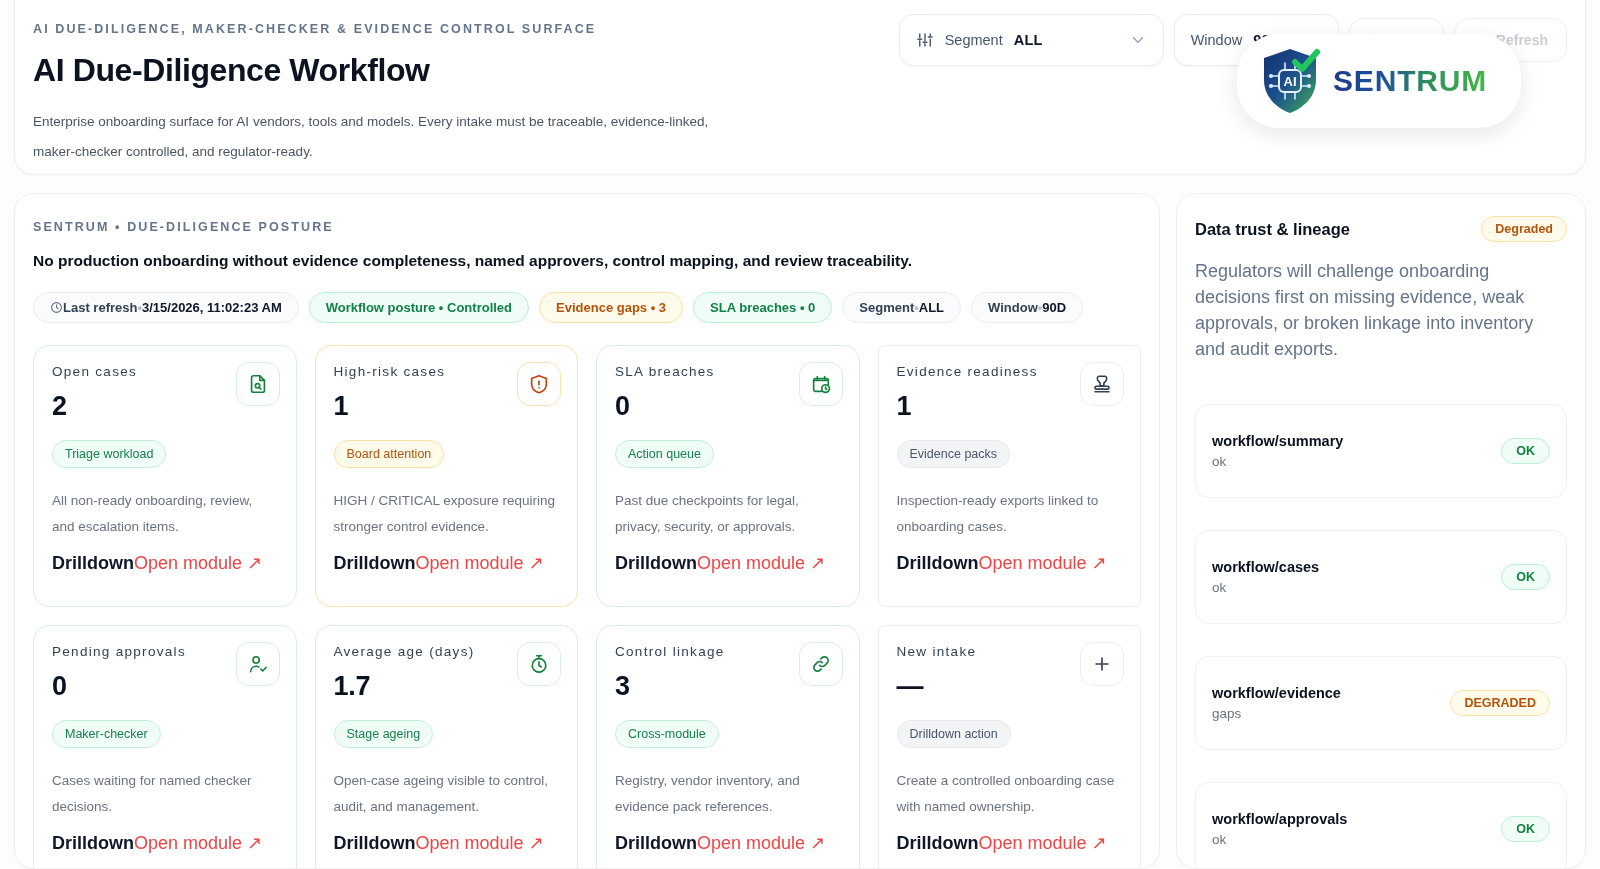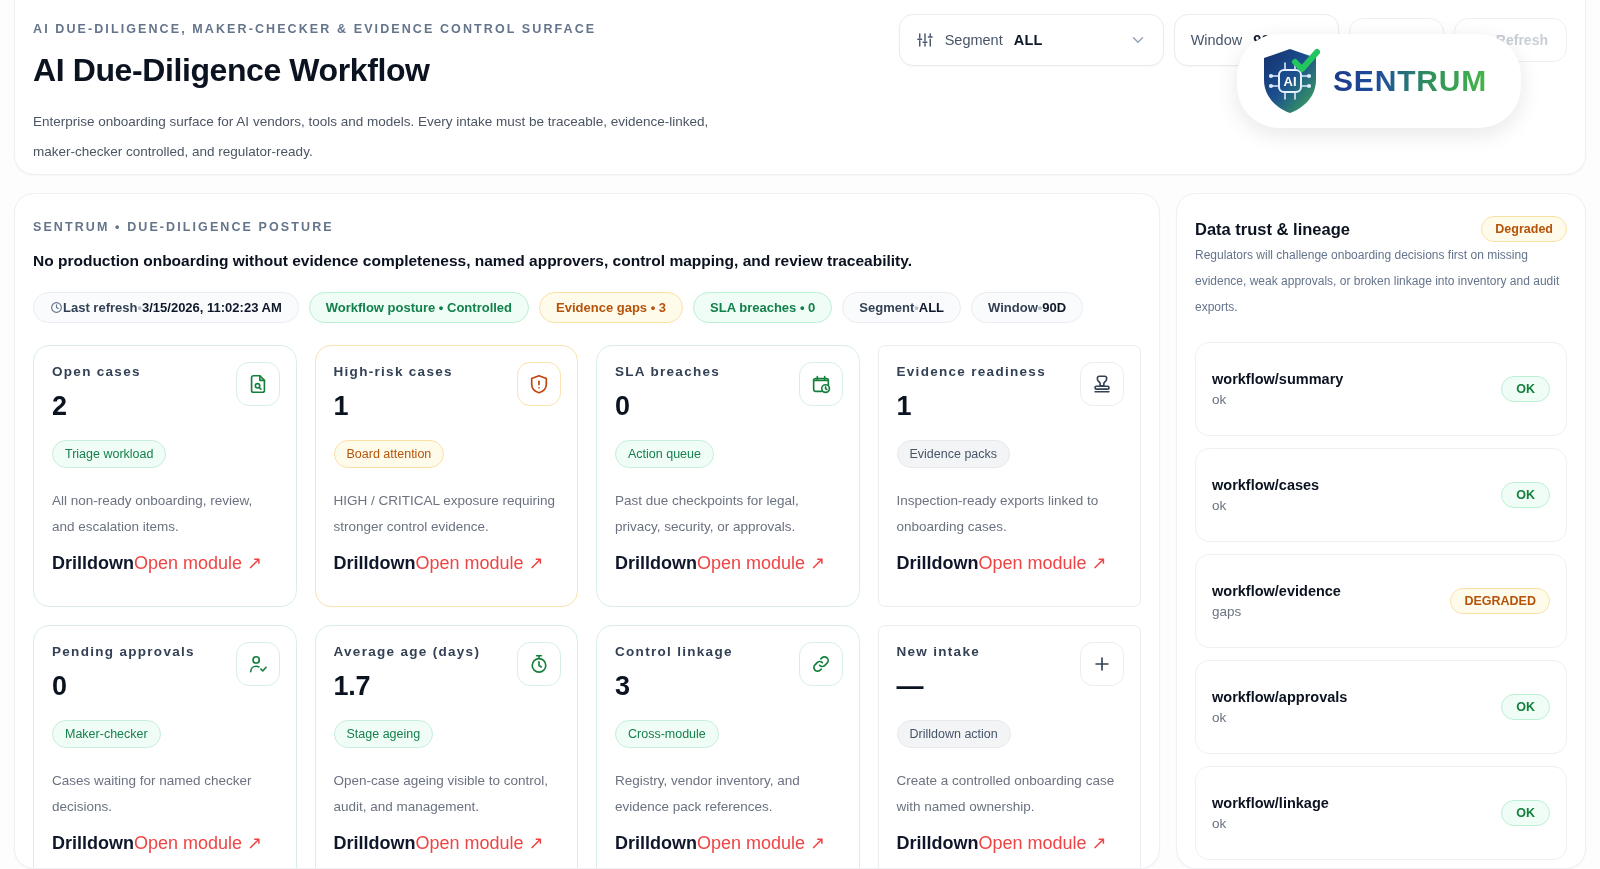--- a/index.html
+++ b/index.html
@@ -120,21 +120,21 @@
     display: grid; grid-template-columns: repeat(4, 1fr);
     gap: 18px 18px; margin-top: 22px;
   }
   .mcard {
     position: relative; border-radius: 16px; padding: 18px 18px 20px 18px;
     border: 1px solid #d8f0e2; background: #fff; min-height: 262px;
   }
   .mcard.amber { border-color: #fbe2ae; }
   .mcard.neutral { border-color: #ebedf1; border-radius: 7px; }
   .mcard .mhead {
-    font-size: 13.5px; font-weight: 700; letter-spacing: 1.3px; color: #334155;
+    font-size: 13.5px; font-weight: 400; letter-spacing: 1.3px; color: #334155;
     padding-right: 58px;
   }
   .mcard .mval {
     font-size: 27px; font-weight: 700; color: #0b1220; margin-top: 12px;
     letter-spacing: -.3px;
   }
   .mtag {
     display: inline-block; margin-top: 18px;
     border-radius: 999px; padding: 6px 12px; font-size: 12.5px; font-weight: 500;
     background: #f0fdf6; border: 1px solid #c7eeda; color: #15804d;
@@ -161,27 +161,27 @@
   .mcard.neutral .ico-box { border-color: #ebedf1; color: #334155; }
 
   
   .side-title-row { display: flex; align-items: center; justify-content: space-between; }
   .side-title { font-size: 16.5px; font-weight: 700; color: #0b1220; }
   .badge-degraded {
     border-radius: 999px; padding: 5px 13px; font-size: 12.5px; font-weight: 700;
     background: #fffbeb; border: 1px solid #fbe0a6; color: #b45309;
   }
   .side-desc {
-    margin-top: 0; font-size: 12px; color: #64748b; line-height: 26px;
+    margin-top: 16px; font-size: 18px; color: #64748b; line-height: 26px;
   }
   .lin-list { margin-top: 22px; display: flex; flex-direction: column; gap: 12px; }
   .lin-row {
     display: flex; align-items: center; justify-content: space-between;
     border: 1px solid #eef0f4; border-radius: 14px;
-    padding: 28px 16px; background: #fff; min-height: 72px;
+    padding: 28px 16px; background: #fff; min-height: 72px; margin-top: 20px;
   }
   .lin-name { font-size: 14.5px; font-weight: 700; color: #0b1220; }
   .lin-state { font-size: 13.5px; color: #6b7280; margin-top: 5px; }
   .pill-ok {
     border-radius: 999px; padding: 5px 14px; font-size: 12.5px; font-weight: 700;
     background: #f0fdf6; border: 1px solid #bbf0d2; color: #15803d;
   }
   .pill-deg {
     border-radius: 999px; padding: 5px 13px; font-size: 12.5px; font-weight: 700;
     background: #fffbeb; border: 1px solid #fbe0a6; color: #b45309;

